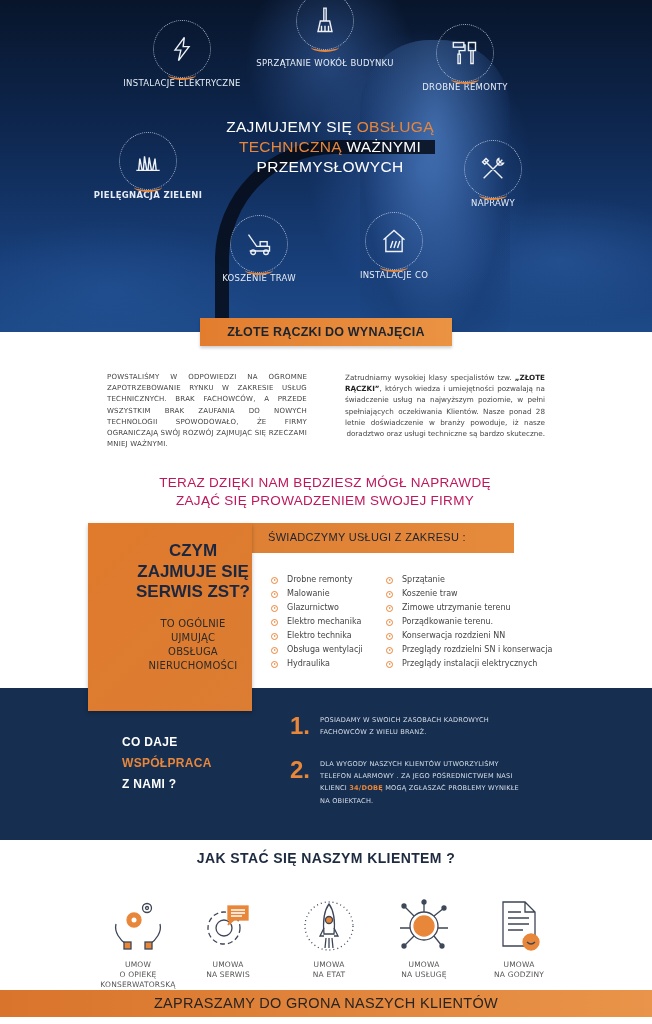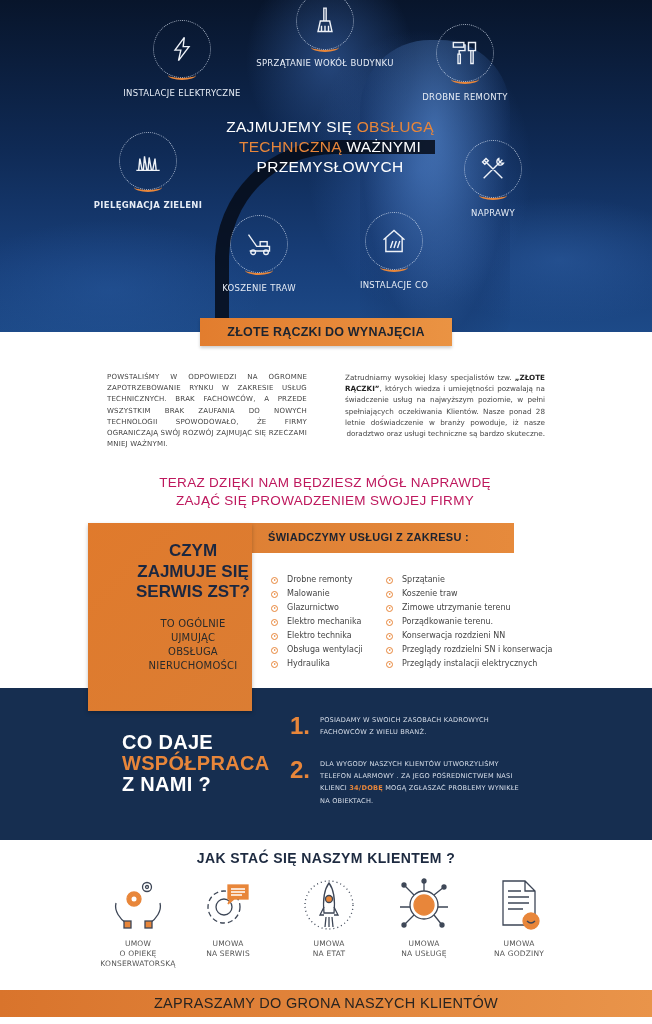--- a/index.html
+++ b/index.html
@@ -31,21 +31,21 @@
     width: 58px; height: 58px; margin: 0 auto; border-radius: 50%;
     border: 1.5px dotted rgba(220,230,245,0.75); position: relative;
     display: flex; align-items: center; justify-content: center;
   }
   .svc .ring::after {
     content: ""; position: absolute; left: 14px; right: 14px; bottom: -3px; height: 8px;
     border-bottom: 2.5px solid #e8863a; border-radius: 0 0 50% 50%;
   }
   .svc .ring svg { width: 28px; height: 28px; }
   .svc .label {
-    margin-top: 10px; font-size: 8.5px; color: #e6ecf5; letter-spacing: 0.3px; line-height: 11px;
+    margin-top: 0; font-size: 8.5px; color: #e6ecf5; letter-spacing: 0.3px; line-height: 11px;
   }
   .hero-title {
     position: absolute; left: 190px; top: 117px; width: 280px; text-align: center;
     font-family: "Liberation Sans", sans-serif; font-weight: normal;
     font-size: 15.5px; line-height: 20px; color: #fff; letter-spacing: 0.3px;
   }
   .hero-title .accent { color: #e8863a; }
 
   .banner {
     position: absolute; left: 200px; top: 318px; width: 252px; height: 28px;
@@ -71,21 +71,21 @@
     color: #be185d; letter-spacing: 0.3px;
   }
 
   
   .orange-strip {
     position: absolute; left: 88px; top: 523px; width: 426px; height: 30px;
     background: linear-gradient(90deg, #d97a30, #e68a3c);
   }
   .strip-title {
     position: absolute; left: 268px; top: 531px; width: 240px;
-    font-family: "Liberation Sans", sans-serif; font-weight: bold; font-size: 11px;
+    font-family: "Liberation Sans", sans-serif; font-weight: normal; font-size: 11px;
     color: #1d2330; letter-spacing: 0.3px;
   }
   .czym {
     position: absolute; left: 88px; top: 523px; width: 164px; height: 188px;
     background: linear-gradient(135deg, #e07a2c, #db7d33);
     box-shadow: 0 2px 4px rgba(0,0,0,0.25); z-index: 2; text-align: center; padding-left: 46px;
   }
   .czym .q {
     margin-top: 18px; font-family: "Liberation Sans", sans-serif; font-weight: bold;
     font-size: 17px; line-height: 20.5px; color: #1b2740;
@@ -111,41 +111,41 @@
   }
   .list-a { left: 271px; }
   .list-b { left: 386px; }
 
   
   .dark {
     position: absolute; left: 0; top: 688px; width: 652px; height: 152px; background: #162e50;
   }
   .dark-title {
     position: absolute; left: 122px; top: 732px; width: 150px;
-    font-family: "Liberation Sans", sans-serif; font-weight: bold; font-size: 20px;
+    font-family: "Liberation Sans", sans-serif; font-weight: bold; font-size: 12px;
     line-height: 21px; color: #fff; letter-spacing: 0.3px;
   }
   .dark-title .accent { color: #e8863a; }
   .point { position: absolute; left: 290px; width: 240px; }
   .point .num {
     position: absolute; left: 0; top: -2px; font-family: "Liberation Sans", sans-serif;
     font-weight: bold; font-size: 24px; color: #e8863a;
   }
   .point .txt {
     margin-left: 30px; font-size: 6.6px; line-height: 12.2px; color: #d8dfea; letter-spacing: 0.2px;
   }
   .point .txt .hl { color: #e8863a; font-weight: bold; }
 
   
   .client-title {
     position: absolute; left: 100px; top: 850px; width: 452px; text-align: center;
     font-family: "Liberation Sans", sans-serif; font-weight: bold; font-size: 14px;
     color: #1d2a40; letter-spacing: 0.4px;
   }
-  .contract { position: absolute; top: 877px; width: 100px; text-align: center; }
+  .contract { position: absolute; top: 898px; width: 100px; text-align: center; }
   .contract svg { width: 56px; height: 56px; display: block; margin: 0 auto; }
   .contract .clabel {
     margin-top: 6px; font-size: 7.5px; line-height: 10px; color: #555; letter-spacing: 0.2px;
   }
 
   .footer-bar {
     position: absolute; left: 0; top: 990px; width: 652px; height: 27px;
     background: linear-gradient(90deg, #d9742c, #e9944a);
     text-align: center; line-height: 27px;
     font-family: "Liberation Sans", sans-serif; font-size: 14.5px; color: #2a2420; letter-spacing: 0.3px;

